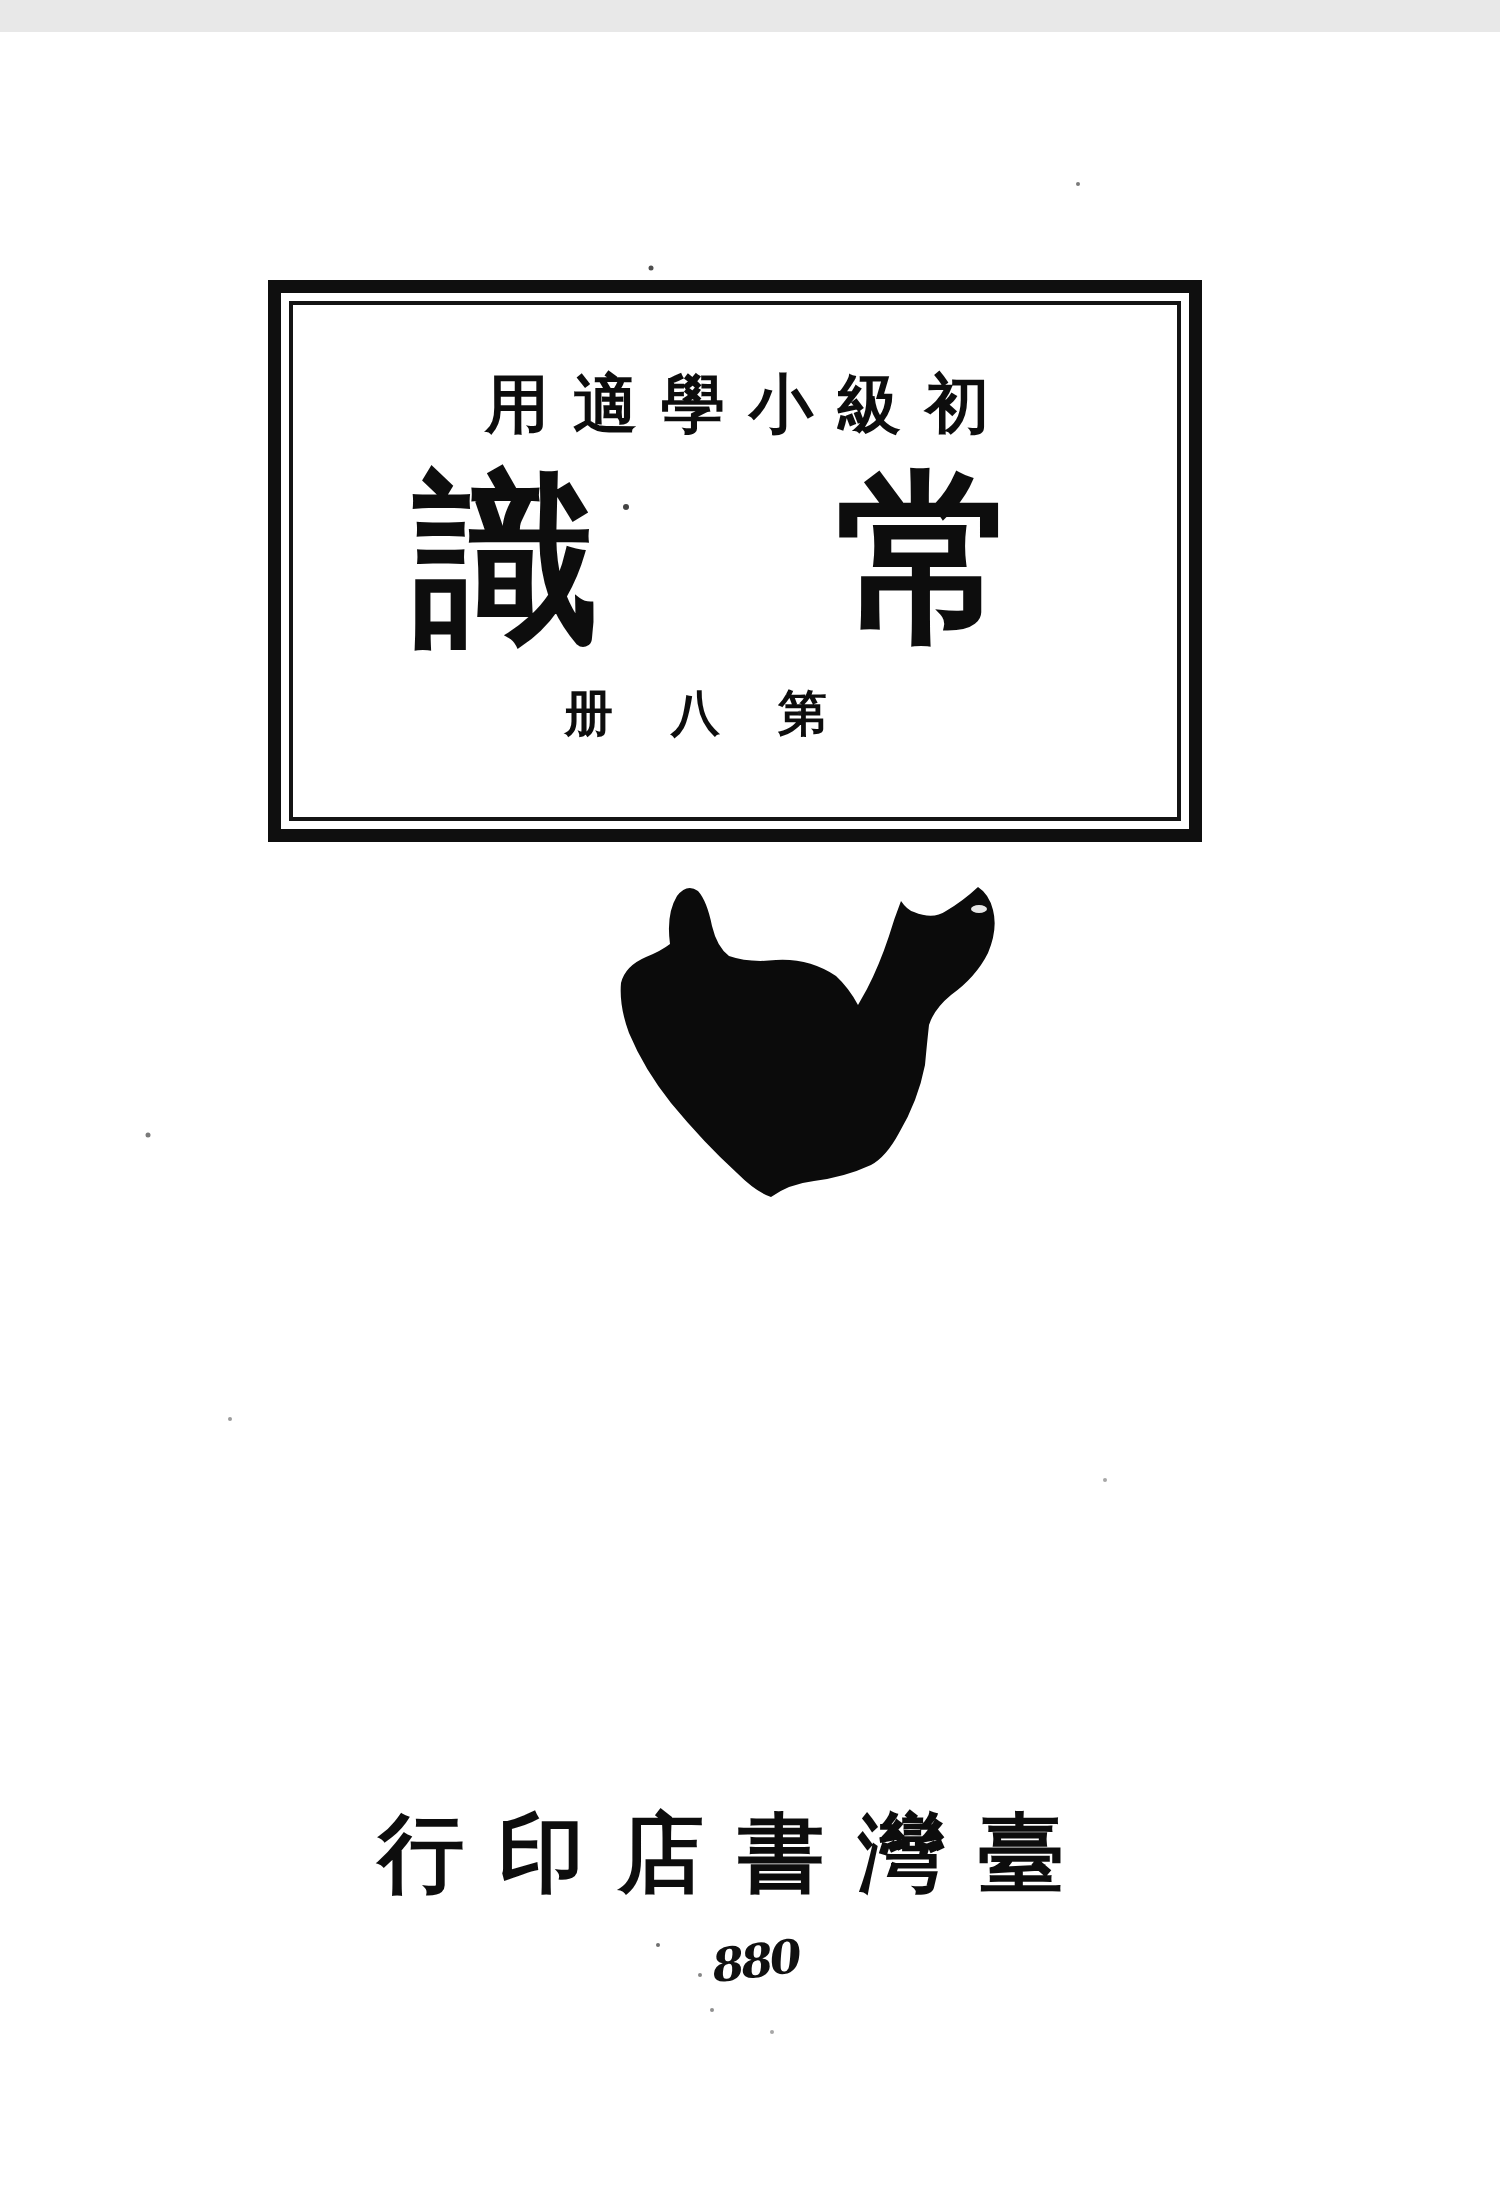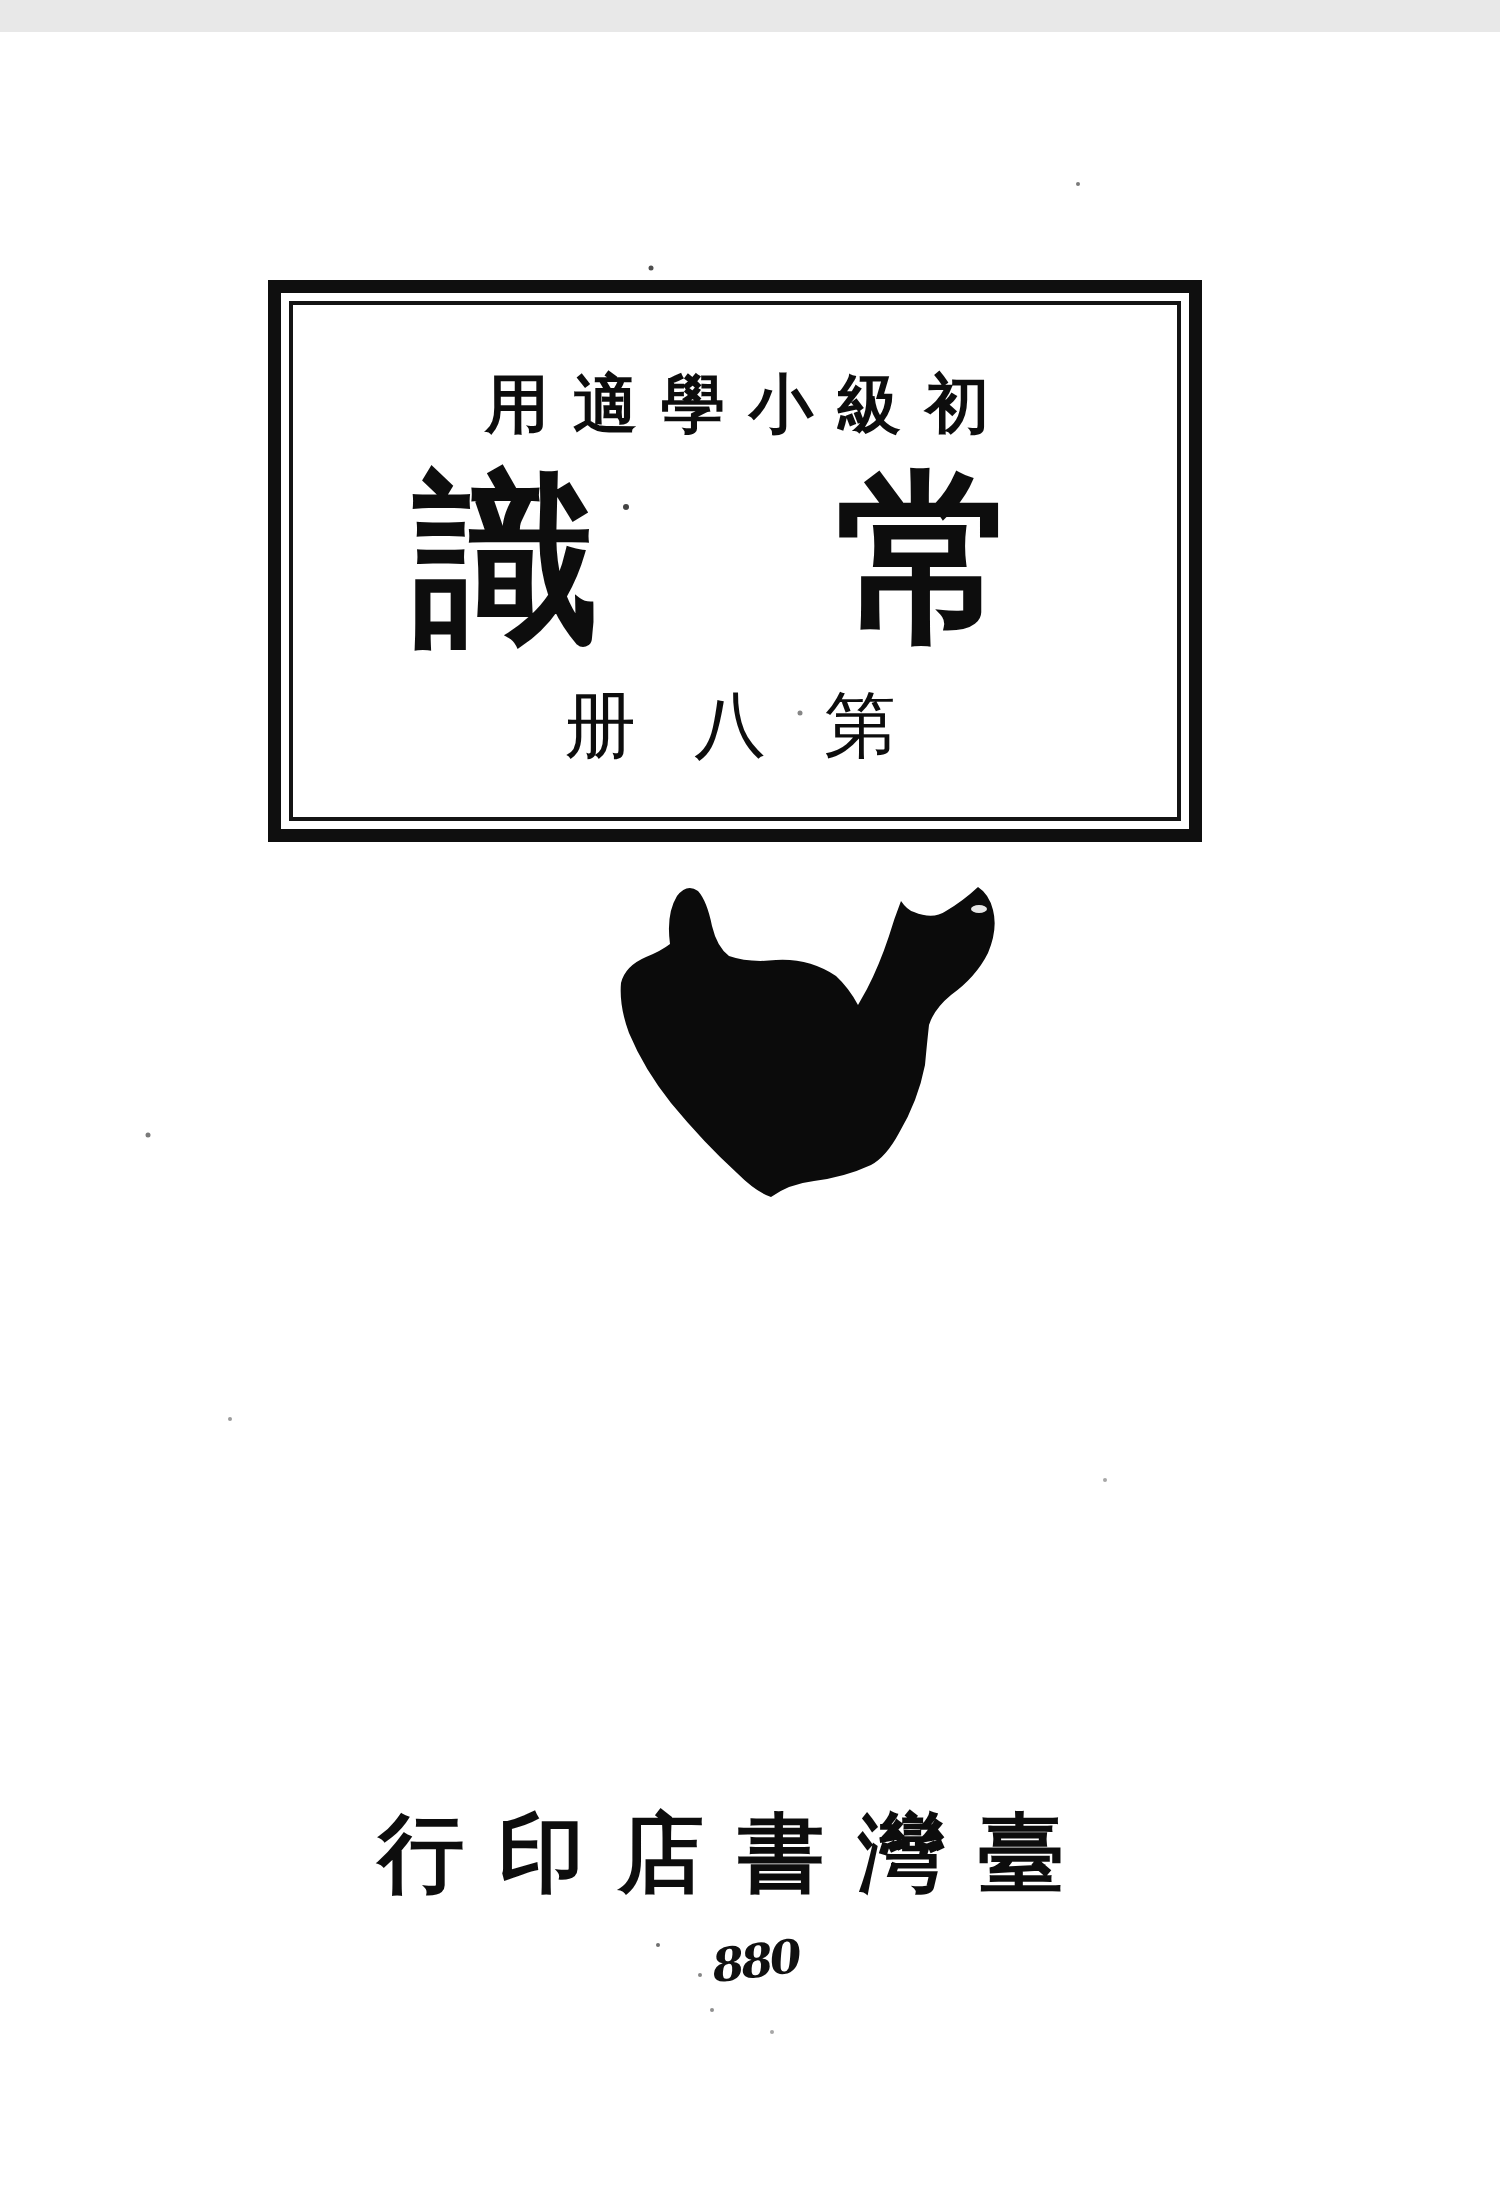--- a/index.html
+++ b/index.html
@@ -53,25 +53,25 @@
     line-height: 1;
     font-weight: bold;
     white-space: nowrap;
   }
   .title-char.left  { left: 133px; }  
   .title-char.right { left: 555px; }  
   .volume-row {
     position: absolute;
     left: 283px;   
     top: 396px;    
-    font-size: 72px;
+    font-size: 49px;
     line-height: 1;
     letter-spacing: 58px;
     white-space: nowrap;
-    font-weight: normal;
+    font-weight: bold;
   }
   
   .editor-row {
     position: absolute;
     left: 259px;
     top: 1683px;
     font-size: 62px;
     line-height: 1;
     letter-spacing: 10px;
     white-space: nowrap;

